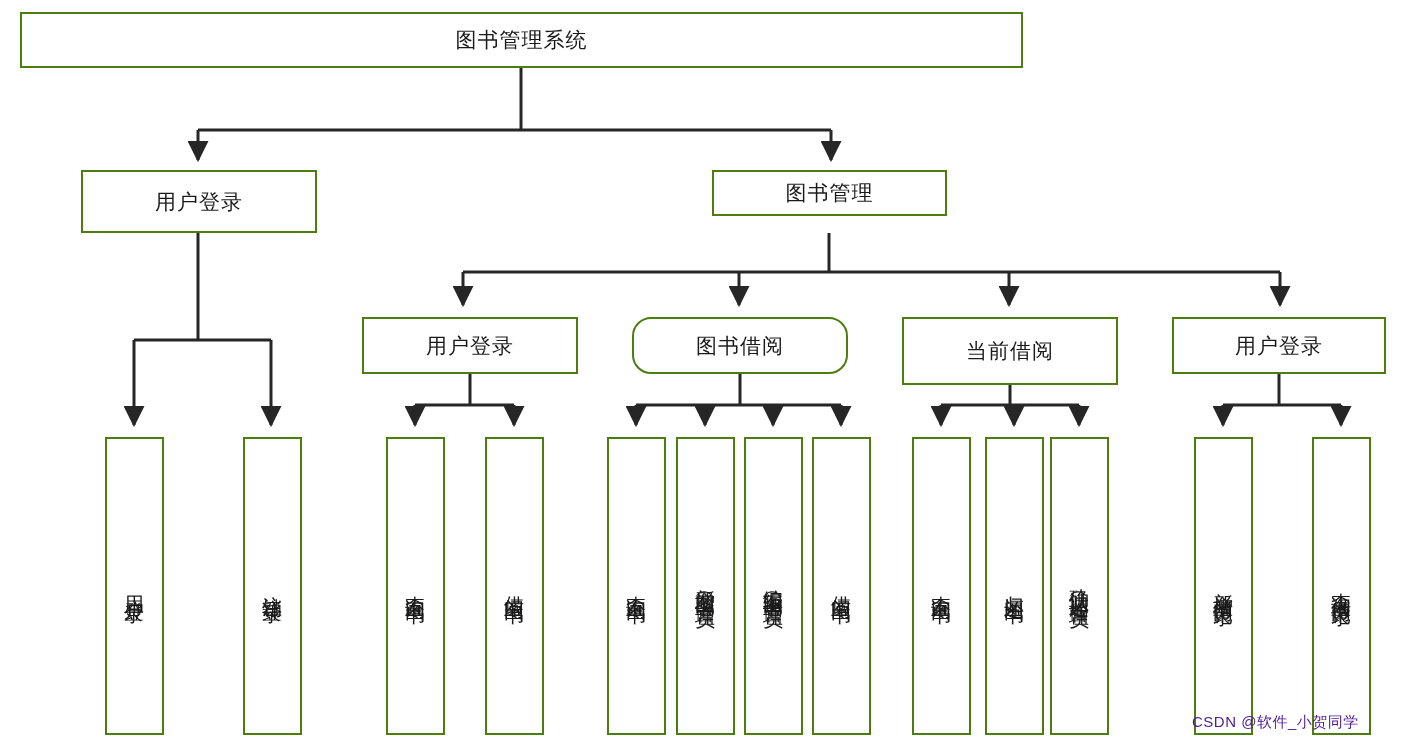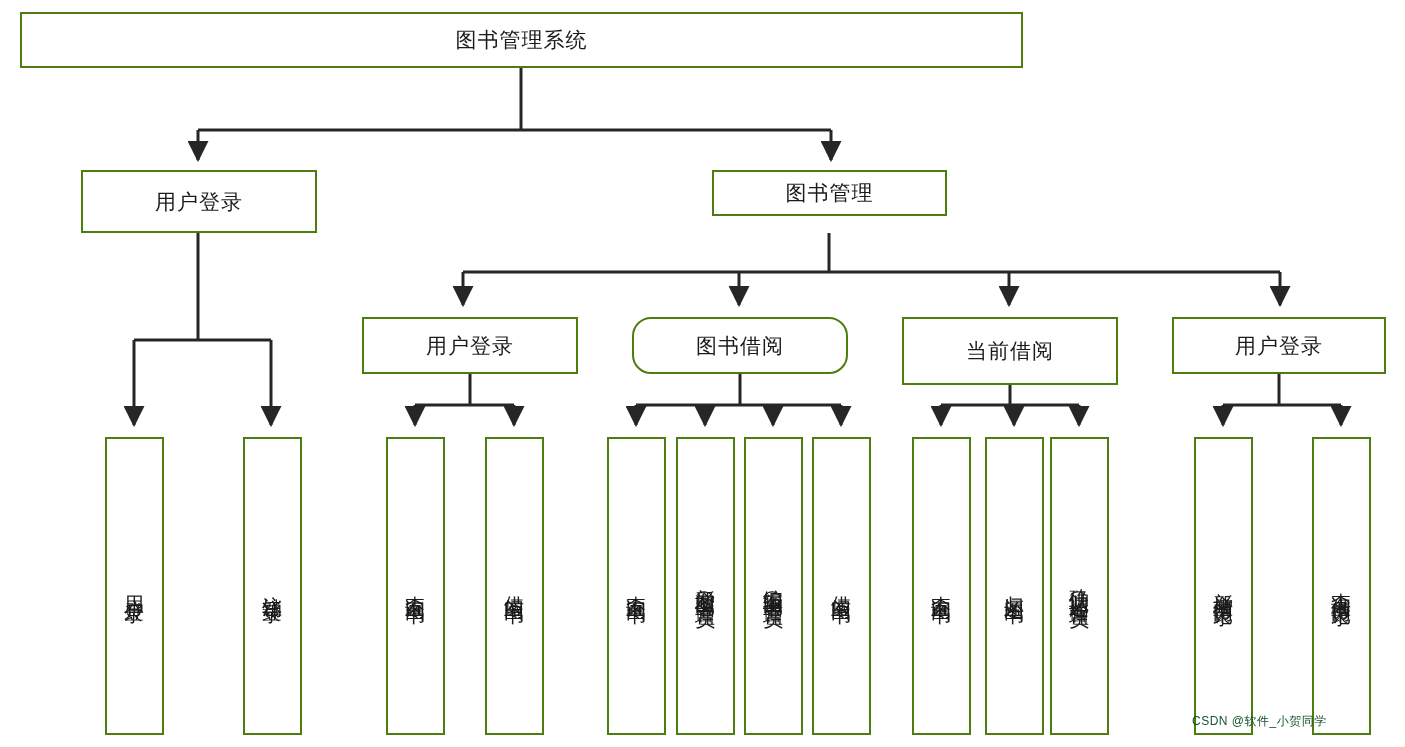--- a/index.html
+++ b/index.html
@@ -53,22 +53,22 @@
     left: 0;
     top: 0;
     width: 1405px;
     height: 747px;
     pointer-events: none;
   }
   .watermark {
     position: absolute;
     left: 1192px;
     top: 713px;
-    font-size: 12px;
-    color: #14532d;
+    font-size: 15px;
+    color: #4c1d95;
     white-space: nowrap;
     letter-spacing: 0.5px;
   }
 </style>
 </head>
 <body>
 
 <div id="canvas">
 
   <svg class="edges" viewBox="0 0 1405 747" width="1405" height="747" xmlns="http://www.w3.org/2000/svg">

